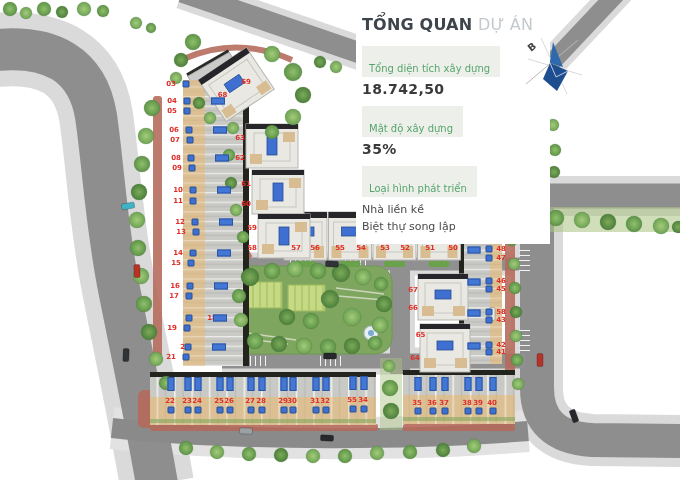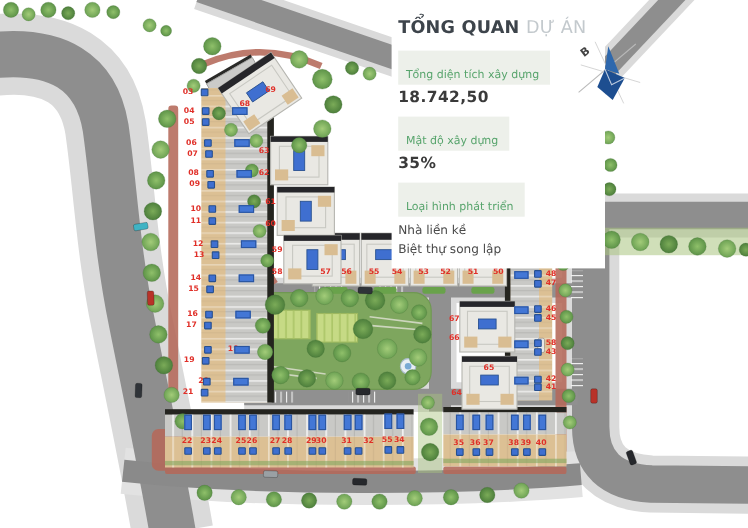--- a/index.html
+++ b/index.html
@@ -458,21 +458,21 @@
       <i class="rpool" style="left: 262px; top: 384px; width: 5px; height: 12px;"></i>
       <span class="lot" style="left: 283px; top: 401px;">29</span>
       <i class="pool" style="left: 284px; top: 410px;"></i>
       <i class="rpool" style="left: 284px; top: 384px; width: 5px; height: 12px;"></i>
       <span class="lot" style="left: 292px; top: 401px;">30</span>
       <i class="pool" style="left: 293px; top: 410px;"></i>
       <i class="rpool" style="left: 293px; top: 384px; width: 5px; height: 12px;"></i>
       <span class="lot" style="left: 315px; top: 401px;">31</span>
       <i class="pool" style="left: 316px; top: 410px;"></i>
       <i class="rpool" style="left: 316px; top: 384px; width: 5px; height: 12px;"></i>
-      <span class="lot" style="left: 335px; top: 401px;">32</span>
+      <span class="lot" style="left: 325px; top: 401px;">32</span>
       <i class="pool" style="left: 326px; top: 410px;"></i>
       <i class="rpool" style="left: 326px; top: 384px; width: 5px; height: 12px;"></i>
       <span class="lot" style="left: 352px; top: 400px;">55</span>
       <i class="pool" style="left: 353px; top: 409px;"></i>
       <i class="rpool" style="left: 353px; top: 383px; width: 5px; height: 12px;"></i>
       <span class="lot" style="left: 363px; top: 400px;">34</span>
       <i class="pool" style="left: 364px; top: 409px;"></i>
       <i class="rpool" style="left: 364px; top: 383px; width: 5px; height: 12px;"></i>
       <span class="lot" style="left: 417px; top: 403px;">35</span>
       <i class="pool" style="left: 418px; top: 411px;"></i>
@@ -523,21 +523,21 @@
       <span class="lot" style="left: 430px; top: 248px;">51</span>
       <span class="lot" style="left: 453px; top: 248px;">50</span>
       <span class="lot" style="left: 240px; top: 138px;">63</span>
       <span class="lot" style="left: 240px; top: 158px;">62</span>
       <span class="lot" style="left: 246px; top: 184px;">61</span>
       <span class="lot" style="left: 246px; top: 204px;">60</span>
       <span class="lot" style="left: 252px; top: 228px;">59</span>
       <span class="lot" style="left: 252px; top: 248px;">58</span>
       <span class="lot" style="left: 413px; top: 290px;">67</span>
       <span class="lot" style="left: 413px; top: 308px;">66</span>
-      <span class="lot" style="left: 439px; top: 335px; padding-left: 11px;">65</span>
+      <span class="lot" style="left: 415px; top: 335px; padding-left: 11px;">65</span>
       <span class="lot" style="left: 415px; top: 358px;">64</span>
       <span class="lot" style="left: 214px; top: 95px; padding-left: 17px;">68</span>
       <span class="lot" style="left: 246px; top: 82px;">69</span>
     </div>
 
   <aside class="panel">
     <h1><span class="t-main">TỔNG QUAN</span> <span class="t-sub">DỰ ÁN</span></h1>
 
     <div class="stat">
       <div class="stat-label">Tổng diện tích xây dựng</div>

